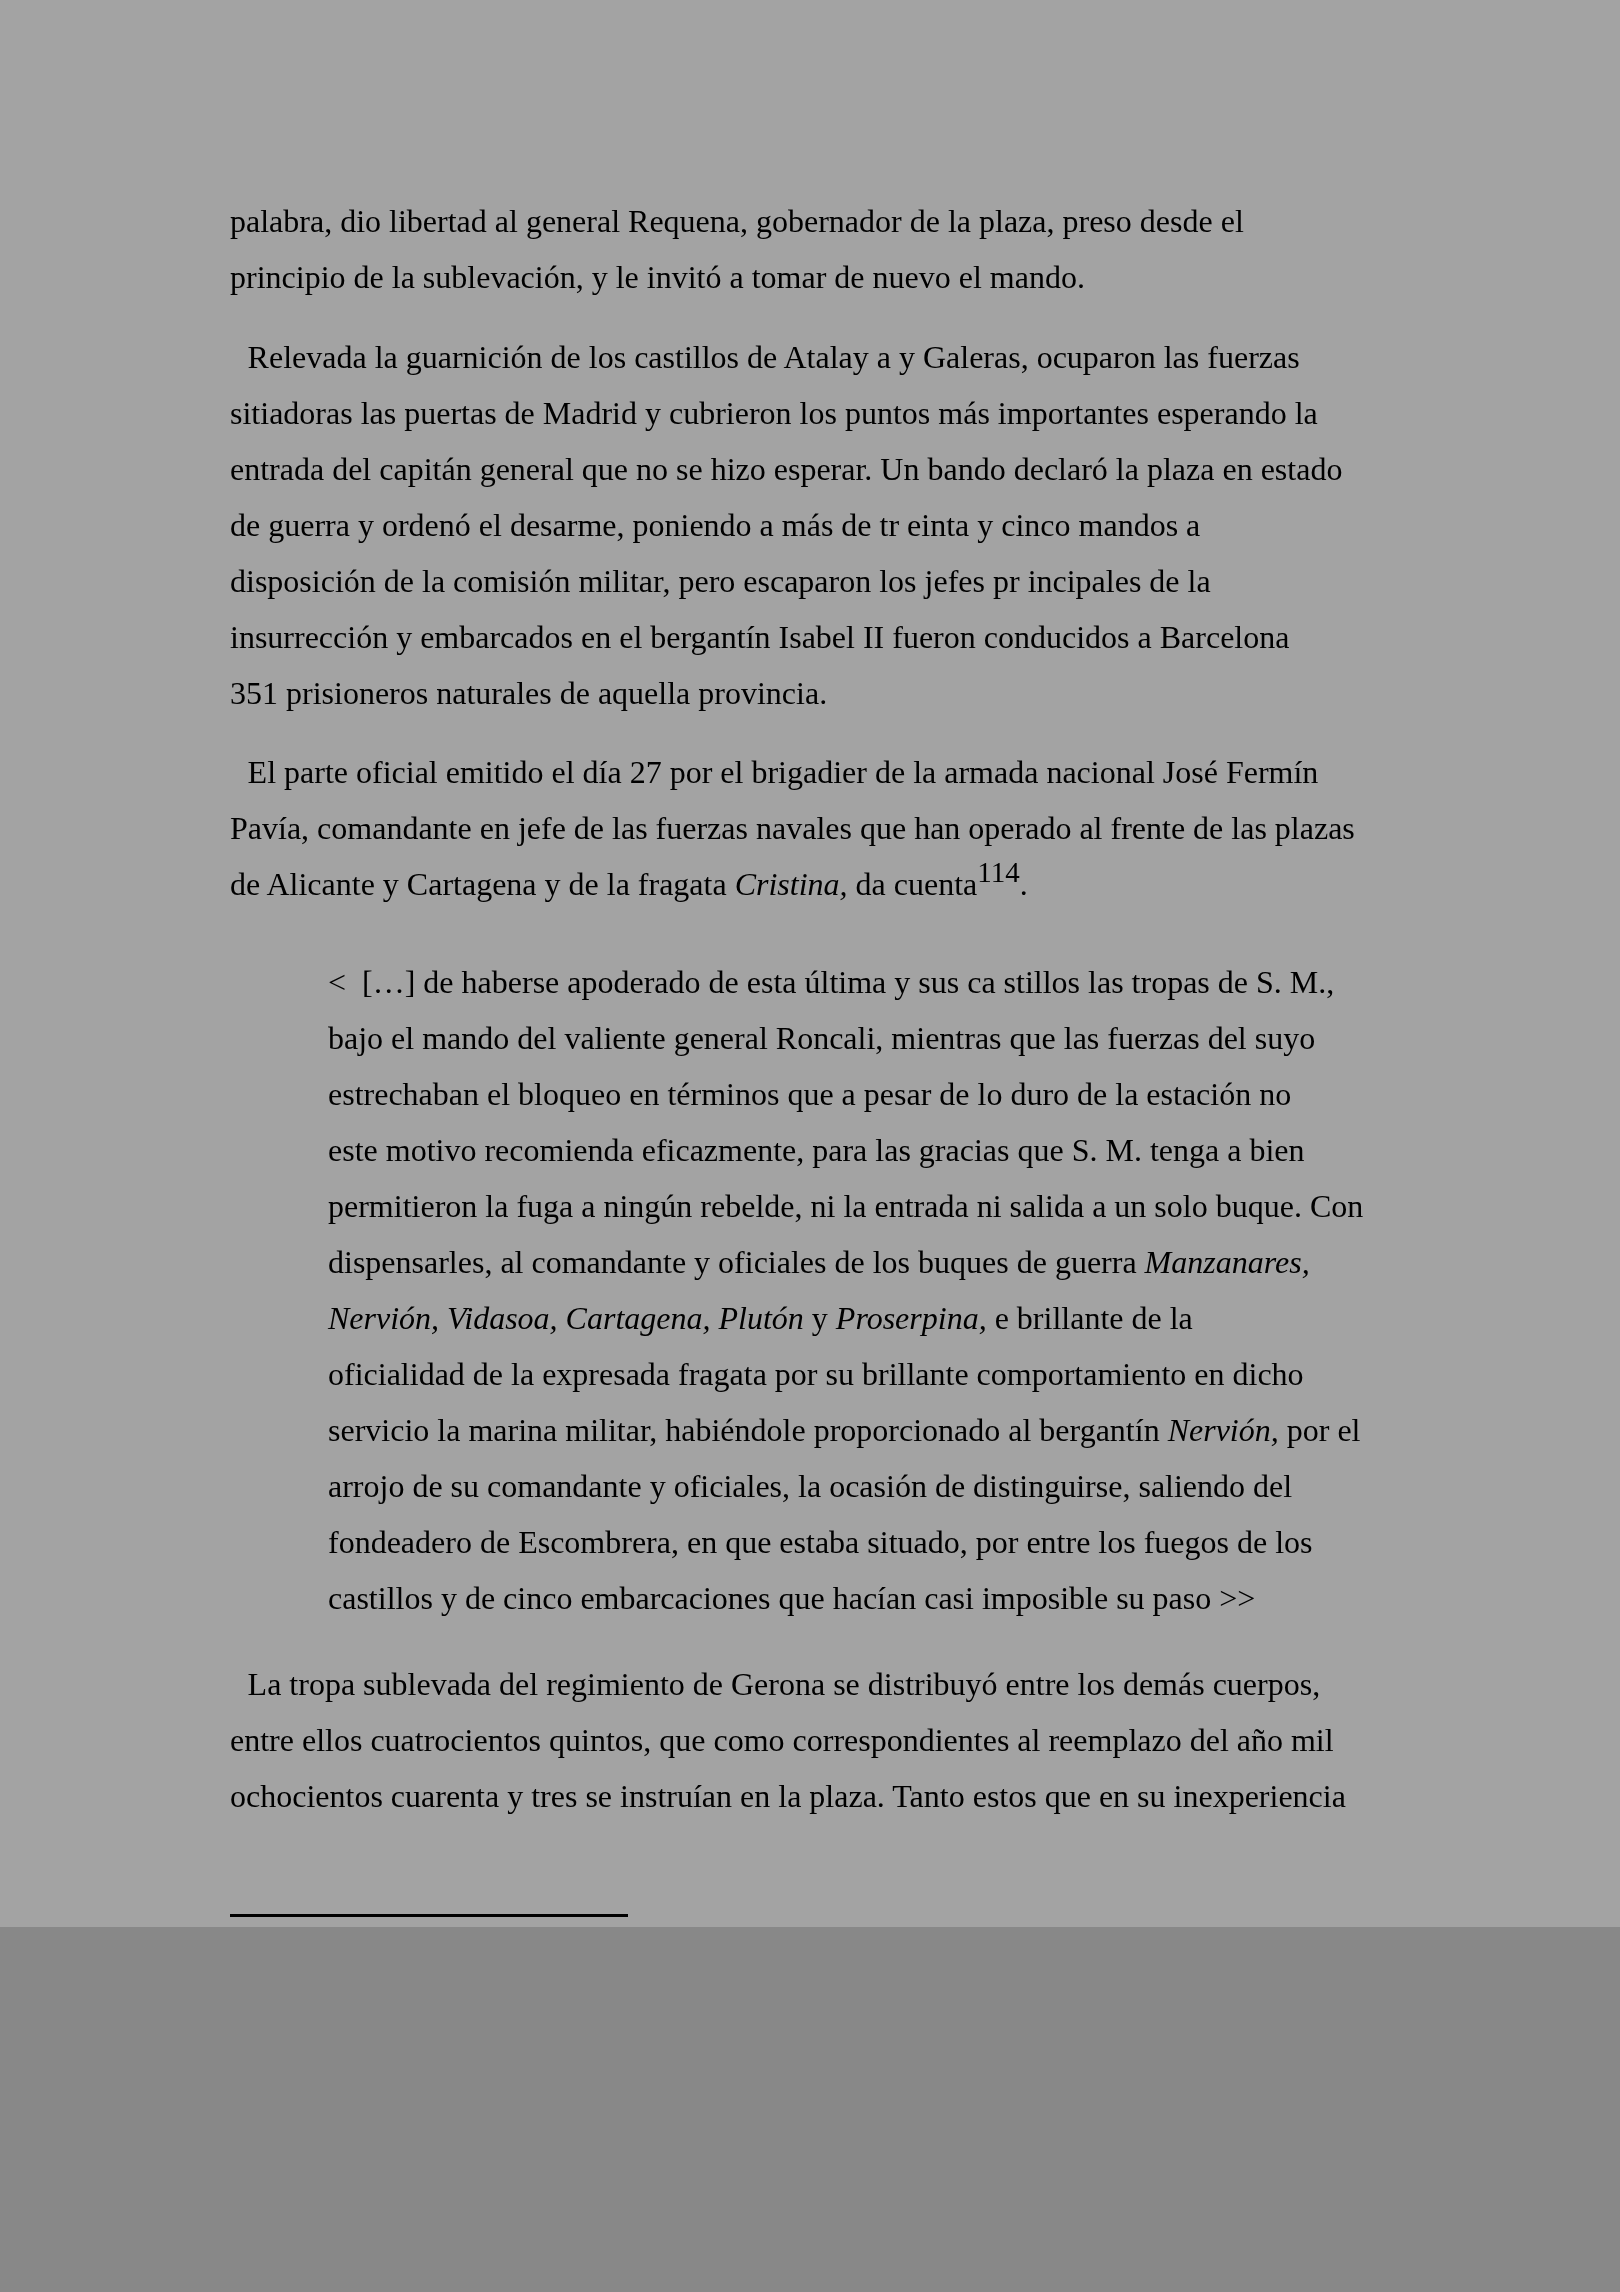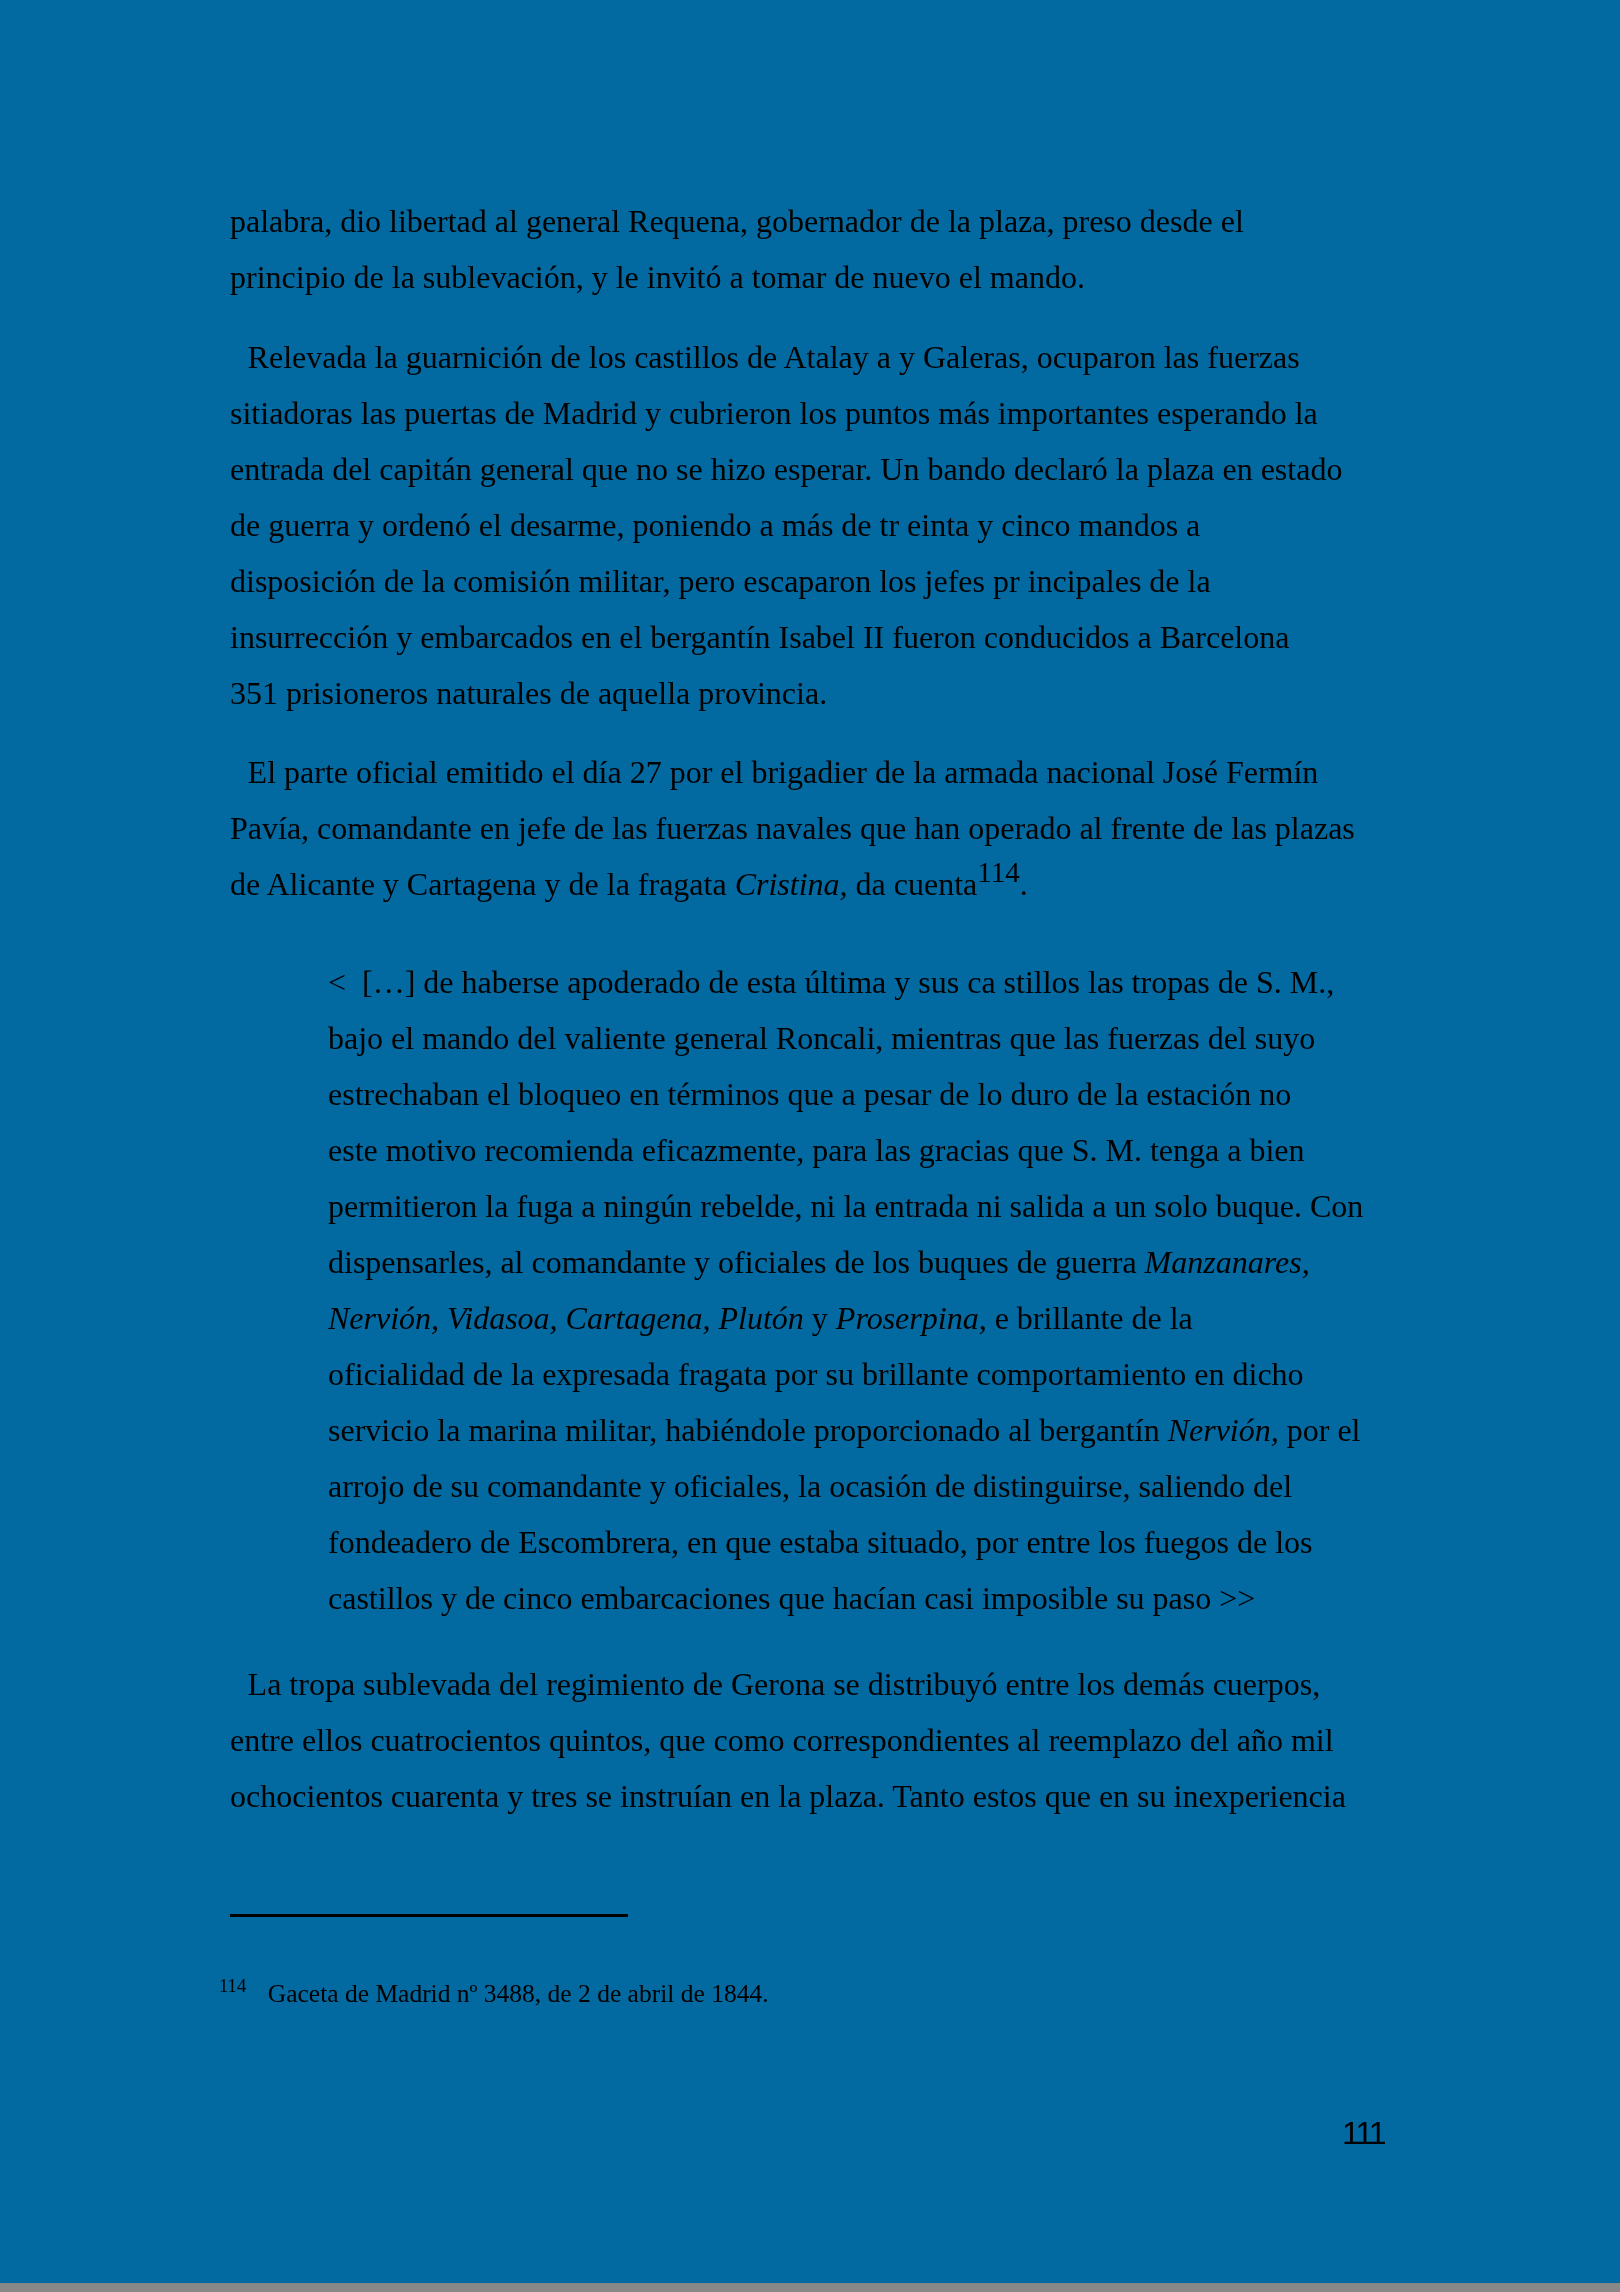--- a/index.html
+++ b/index.html
@@ -1,20 +1,20 @@
 <!DOCTYPE html>
 <html><head>
 <meta charset="utf-8">
 <style>
   html, body { margin: 0; padding: 0; background: #888; }
   .page {
     position: relative;
     width: 1620px;
-    height: 2283px;
-    background: #0369a1;
+    height: 1927px;
+    background: #a3a3a3;
     overflow: hidden;
     font-family: "Liberation Serif", "DejaVu Serif", serif;
     color: #000000;
   }
   .content {
     position: absolute;
     left: 230px;
     top: 193px;
     width: 1176px;
     font-size: 32px;

